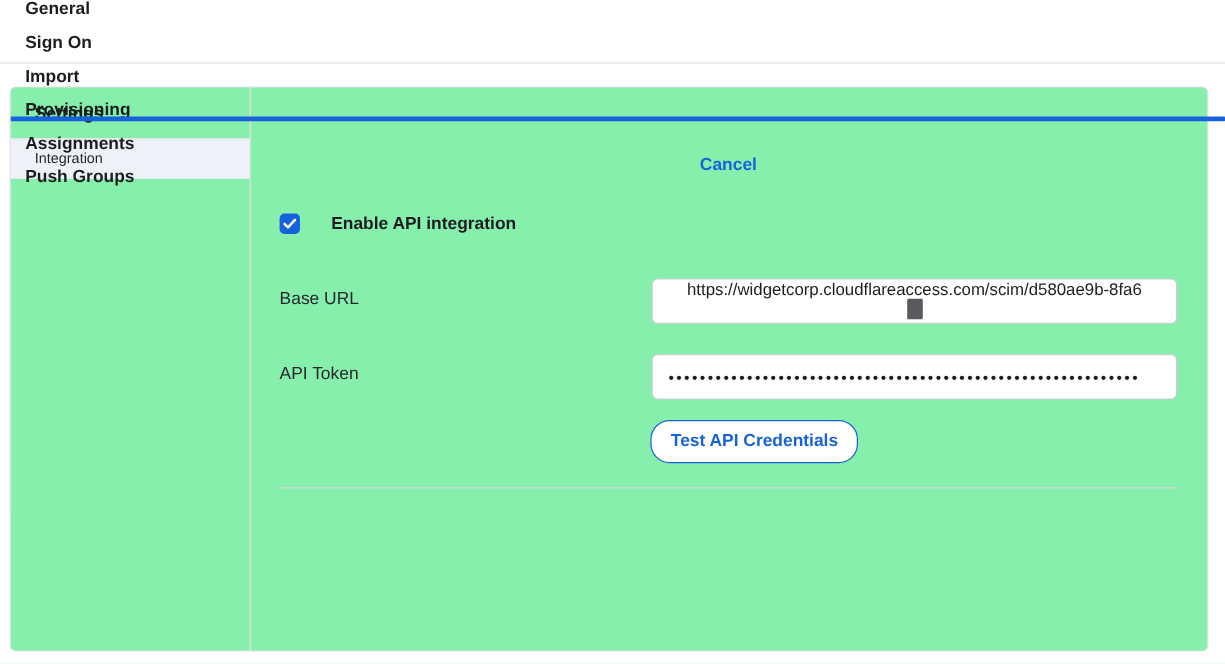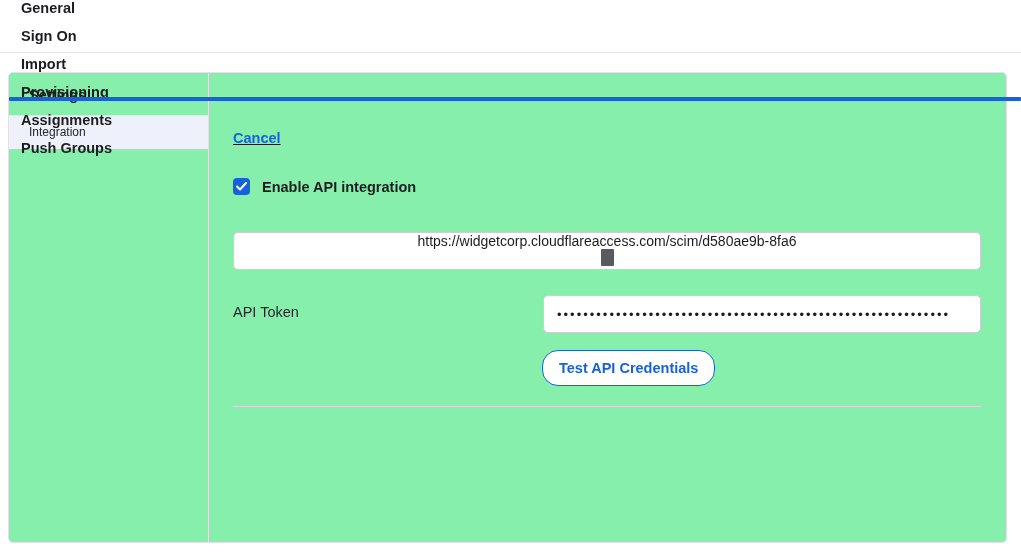--- a/index.html
+++ b/index.html
@@ -72,36 +72,35 @@
   .sidebar-item.selected { background: #eff1fa; }
 
   
   .main {
     flex: 1;
     padding: 57px 25px 25px 24px;
     min-width: 0;
   }
   .cancel-row {
     display: flex;
-    justify-content: flex-start;
-    text-decoration: underline;
+    justify-content: center;
   }
   .cancel-link {
     font-size: 14.5px;
     font-weight: 700;
     color: var(--accent, #1662dd);
     text-decoration: none;
     cursor: pointer;
   }
 
   .checkbox-row {
     margin-top: 32px;
     display: flex;
     align-items: center;
-    gap: 12px;
+    gap: 26px;
   }
   .checkbox {
     width: 17px; height: 17px;
     background: var(--accent, #1662dd);
     border-radius: 4px;
     display: flex;
     align-items: center;
     justify-content: center;
     cursor: pointer;
     flex-shrink: 0;
@@ -233,20 +232,21 @@
           <svg width="11" height="9" viewBox="0 0 11 9">
               <path d="M1 4.5 L4 7.5 L10 1" stroke="#ffffff" stroke-width="2" fill="none" stroke-linecap="round" stroke-linejoin="round"></path>
             </svg>
         </span>
       </span>
       <span class="checkbox-label">Enable API integration</span>
     </div>
 
 
     <div class="field-row first">
+      <div class="field-label">Base URL</div>
       <div class="fake-input">
         <span class="url-text">https://widgetcorp.cloudflareaccess.com/scim/d580ae9b-8fa6</span>
         <span class="cursor-block"></span>
       </div>
     </div>
 
     <div class="field-row second">
       <div class="field-label">API Token</div>
       <input class="text-input" type="text" value="••••••••••••••••••••••••••••••••••••••••••••••••••••••••••••" style="">
     </div>

